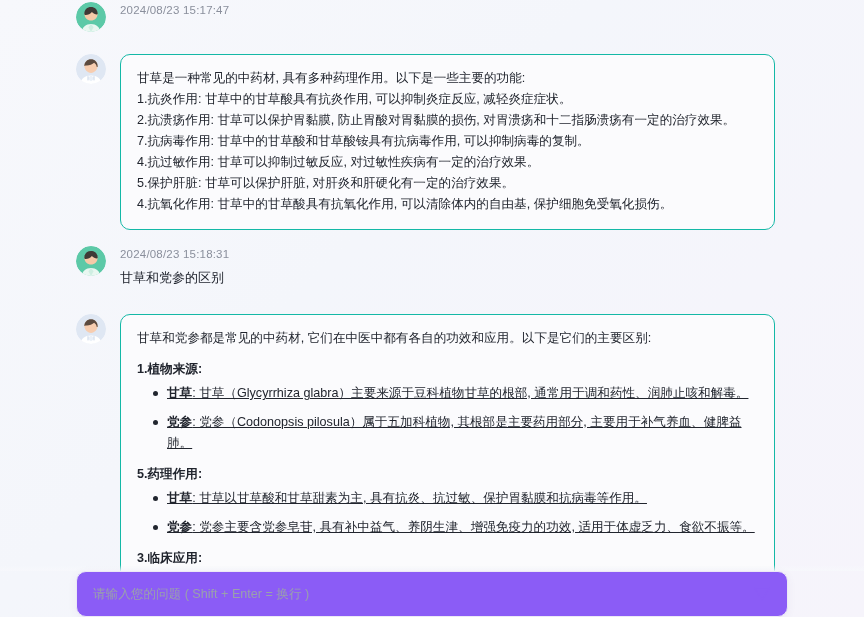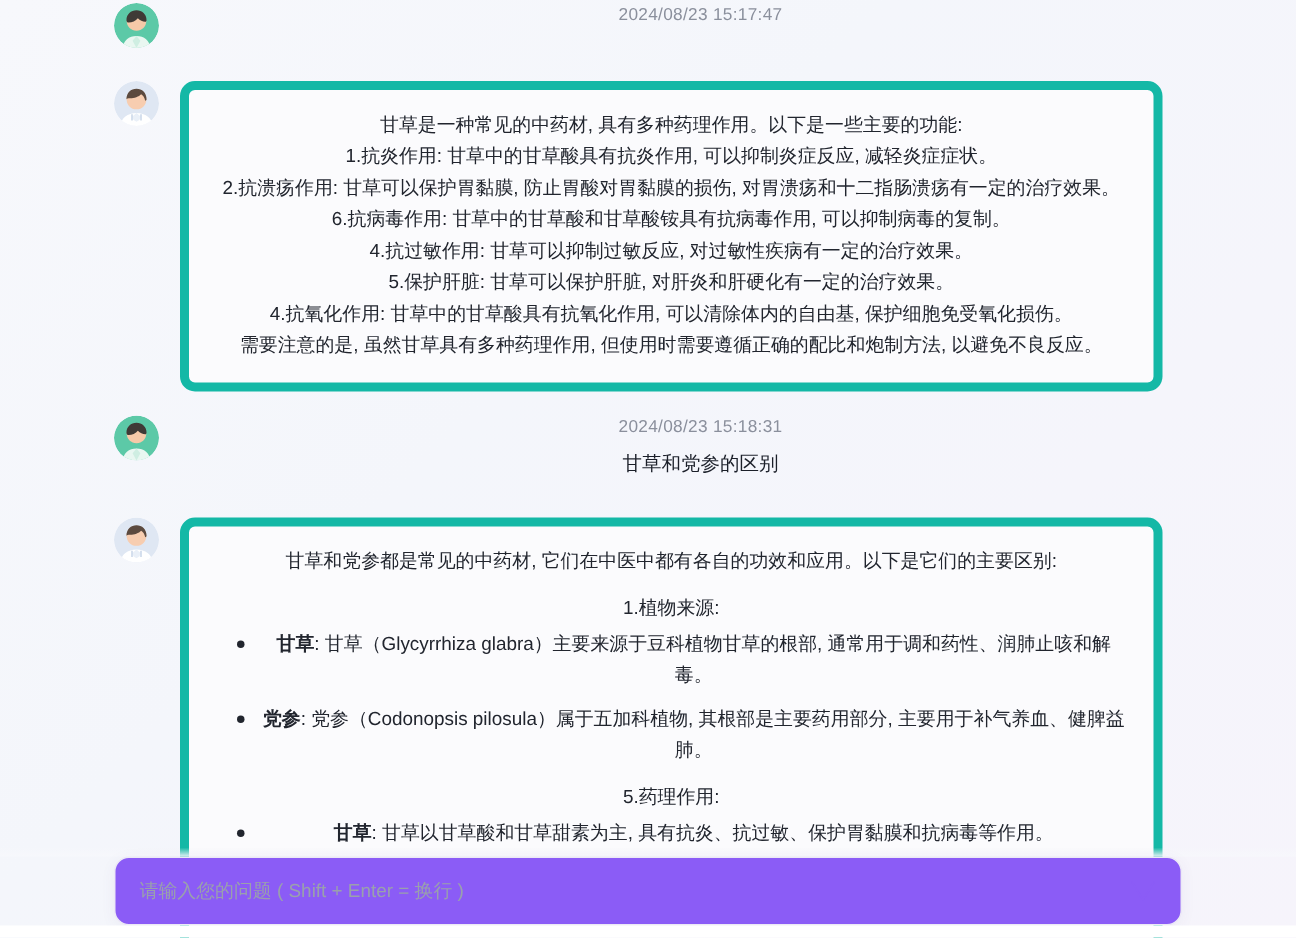--- a/index.html
+++ b/index.html
@@ -21,21 +21,20 @@
   .chat-scroll {
     position: absolute;
     top: 0; left: 0; right: 0; bottom: 0;
     overflow: hidden;
     padding: 0 0 0 0;
   }
   .msg-row {
     display: flex;
     align-items: flex-start;
     padding: 0 50px 0 76px;
-    text-align: center;
   }
   .msg-row.user { margin-top: 2px; }
   .msg-row.bot  { margin-top: 22px; }
 
   .avatar {
     width: 30px;
     height: 30px;
     border-radius: 50%;
     flex: 0 0 30px;
     margin-right: 14px;
@@ -53,35 +52,36 @@
     margin-bottom: 6px;
     letter-spacing: 0.2px;
   }
   .user-text {
     font-size: 13px;
     color: #1b1f29;
     line-height: 20px;
   }
   .bot-bubble {
     background: #fbfbfd;
-    border: 6px solid #14b8a6;
+    border: 1px solid #14b8a6;
     border-radius: 10px;
     padding: 13px 16px 14px 16px;
     font-size: 12.6px;
     color: #21252e;
     line-height: 21px;
     max-width: 655px;
   }
   .bot-bubble p { margin: 0; }
   .bot-bubble .line { margin: 0; }
-  .bot-bubble .sec-head { font-weight: normal; margin-top: 2px; }
+  .bot-bubble .sec-head { font-weight: bold; margin-top: 2px; }
   .bot-bubble ul {
     margin: 3px 0 10px 0;
     padding-left: 30px;
     list-style: none;
+    text-decoration: underline;
   }
   .bot-bubble li {
     position: relative;
     margin: 0 0 8px 0;
     line-height: 21px;
   }
   .bot-bubble li:before {
     content: "";
     position: absolute;
     left: -14px;
@@ -190,25 +190,24 @@
           <path d="M4.5 30c0-5.4 4.7-8.6 10.5-8.6S25.5 24.6 25.5 30z" fill="#ffffff"></path>
           <path d="M15 21.4l-3 2.4 1.1 2.2 1.9 1.2 1.9-1.2 1.1-2.2z" fill="#eaf0f8"></path>
           <path d="M12 22.2v4.2M18 22.2v4.2" stroke="#c9d6e8" stroke-width="1"></path>
         </svg>
       </div>
       <div class="msg-body">
         <div class="bot-bubble">
           <p class="line">甘草是一种常见的中药材, 具有多种药理作用。以下是一些主要的功能:</p>
           <p class="line">1.抗炎作用: 甘草中的甘草酸具有抗炎作用, 可以抑制炎症反应, 减轻炎症症状。</p>
           <p class="line">2.抗溃疡作用: 甘草可以保护胃黏膜, 防止胃酸对胃黏膜的损伤, 对胃溃疡和十二指肠溃疡有一定的治疗效果。</p>
-          <p class="line">6.抗病毒作用: 甘草中的甘草酸和甘草酸铵具有抗病毒作用, 可以抑制病毒的复制。</p>
+          <p class="line">7.抗病毒作用: 甘草中的甘草酸和甘草酸铵具有抗病毒作用, 可以抑制病毒的复制。</p>
           <p class="line">4.抗过敏作用: 甘草可以抑制过敏反应, 对过敏性疾病有一定的治疗效果。</p>
           <p class="line">5.保护肝脏: 甘草可以保护肝脏, 对肝炎和肝硬化有一定的治疗效果。</p>
           <p class="line">4.抗氧化作用: 甘草中的甘草酸具有抗氧化作用, 可以清除体内的自由基, 保护细胞免受氧化损伤。</p>
-          <p class="line">需要注意的是, 虽然甘草具有多种药理作用, 但使用时需要遵循正确的配比和炮制方法, 以避免不良反应。</p>
         </div>
       </div>
     </div>
 
     <div class="msg-row user" style="margin-top:16px;">
       <div class="avatar">
         <svg viewBox="0 0 30 30" xmlns="http://www.w3.org/2000/svg">
           <circle cx="15" cy="15" r="15" fill="#5cc9a7"></circle>
           <path d="M15 6c4 0 6.5 2.6 6.5 6.2 0 3.4-2.8 6.3-6.5 6.3S8.5 15.6 8.5 12.2C8.5 8.6 11 6 15 6z" fill="#f6c9a8"></path>
           <path d="M8.3 11.5c0-4 3-6.6 6.7-6.6s6.7 2.6 6.7 6.6c0 .6-.3 1-.8 1-1.8 0-3.6-1-5-2.4-1.3 1.8-4 2.9-6.1 2.9-.9 0-1.5-.4-1.5-1.5z" fill="#3f3a36"></path>

